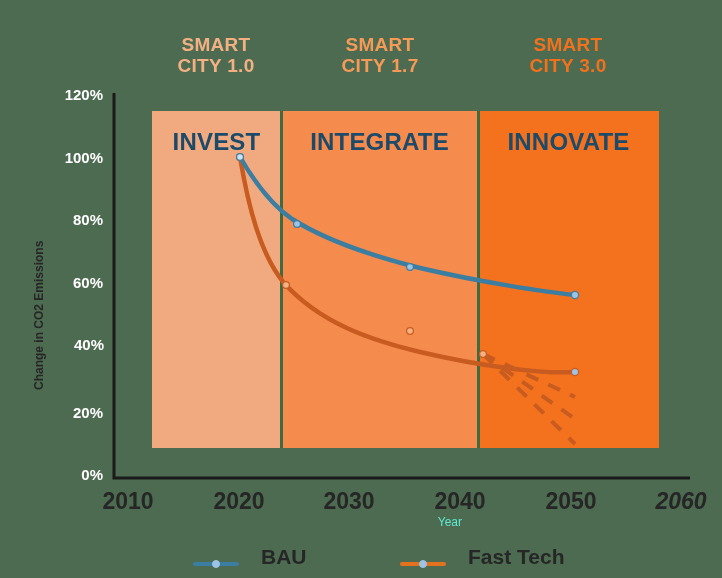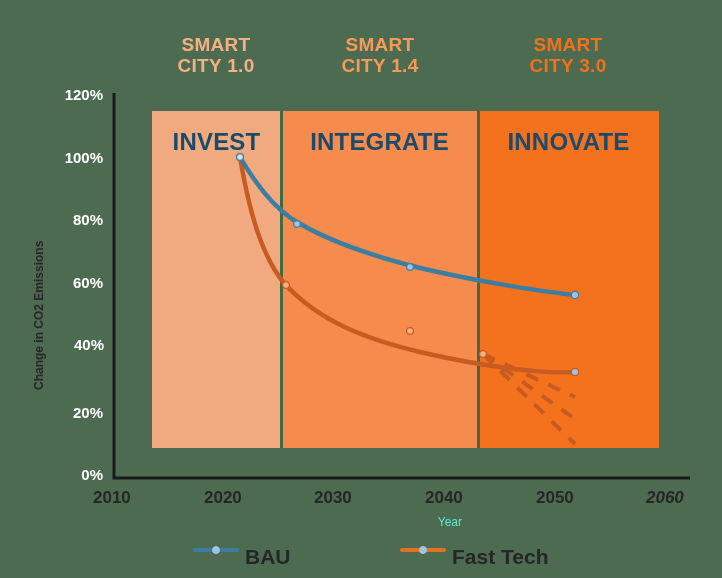--- a/index.html
+++ b/index.html
@@ -38,22 +38,22 @@
     color:#ffffff;
     font-weight:bold;
     font-size:15px;
     text-align:right;
     width:70px;
   }
   .xtick{
     position:absolute;
     color:#262626;
     font-weight:bold;
-    font-size:17px;
-    text-align:left;
+    font-size:23px;
+    text-align:center;
     width:70px;
   }
   .axis-title-x{
     position:absolute;
     color:#5eead4;
     font-weight:normal;
     font-size:12px;
     text-align:right;
     width:120px;
   }
@@ -61,21 +61,21 @@
     position:absolute;
     color:#262626;
     font-weight:bold;
     font-size:12px;
     transform:rotate(-90deg);
     transform-origin:left top;
     white-space:nowrap;
   }
 
   
-  .legend-item{position:absolute;display:flex;align-items:flex-start;gap:6px;}
+  .legend-item{position:absolute;display:flex;align-items:flex-end;gap:22px;}
   .legend-text{color:#262626;font-weight:bold;font-size:21px;}
   .legend-swatch{position:relative;width:46px;height:10px;}
   .legend-swatch .seg{position:absolute;left:0;top:3px;width:46px;height:4px;border-radius:2px;}
   .legend-swatch .dot{
     position:absolute;left:19px;top:1px;width:8px;height:8px;border-radius:50%;
     background:#9dc3e6;border:1px solid #9dc3e6;box-sizing:border-box;
   }
 
   svg{position:absolute;left:0;top:0;}
 </style>
@@ -84,21 +84,21 @@
 
 <div id="stage">
 
   <div class="lbl phase-cap" style="left:146px;top:34px;width:140px;color:#f3b183;">
     <div>SMART</div>
     <div>CITY 1.0</div>
   </div>
 
   <div class="lbl phase-cap" style="left:310px;top:34px;width:140px;color:#f59b57;">
     <div>SMART</div>
-    <div>CITY 1.4</div>
+    <div>CITY 1.7</div>
   </div>
 
   <div class="lbl phase-cap" style="left:498px;top:34px;width:140px;color:#f2711c;">
     <div>SMART</div>
     <div>CITY 3.0</div>
   </div>
 
   <svg width="722" height="578">
 
     <rect x="152" y="111" width="129" height="337" fill="#f1aa7f"></rect>

